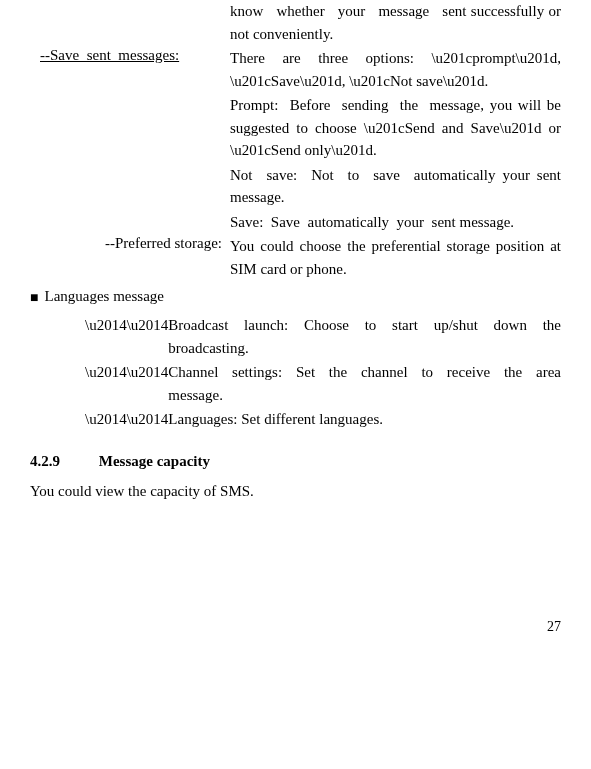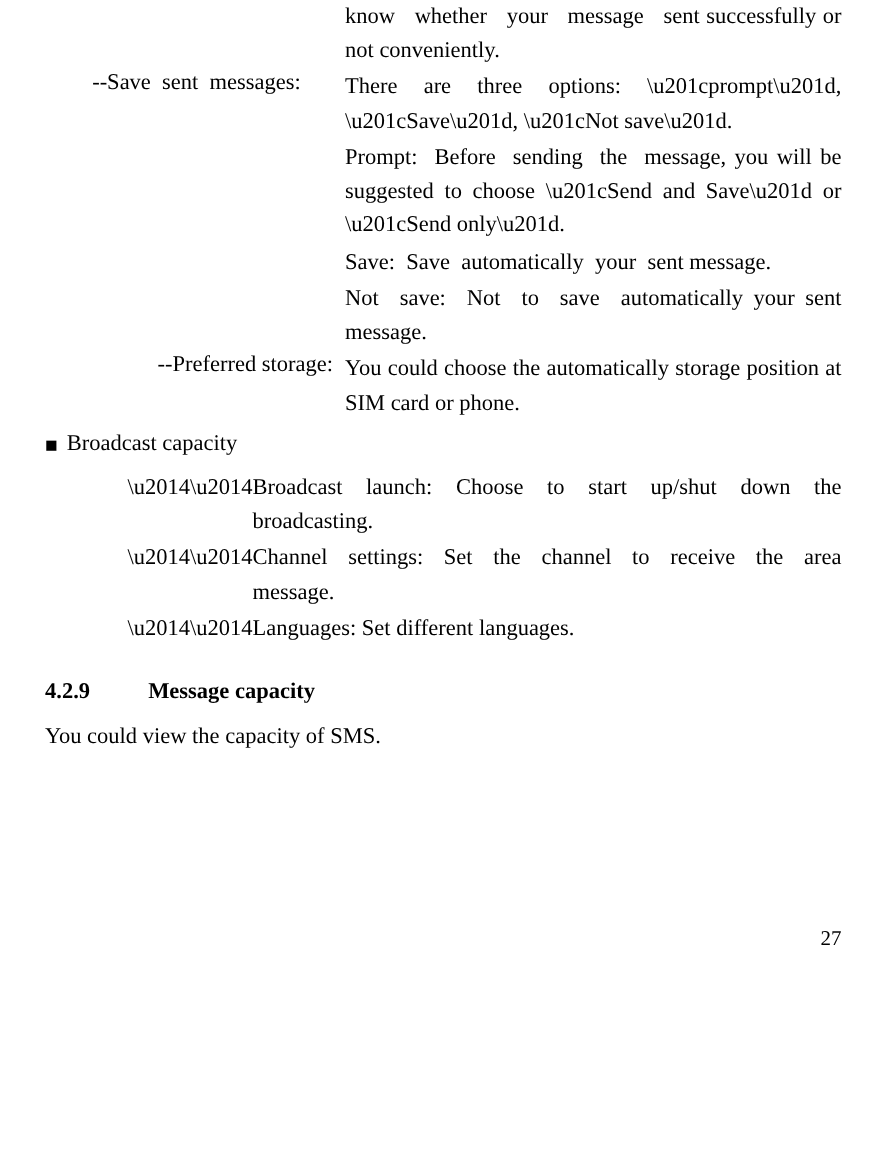--- a/index.html
+++ b/index.html
@@ -109,47 +109,47 @@
 
 <div class="page">
   <div class="content">
 
     <div class="block">
       <div class="indent-label">&nbsp;</div>
       <div class="text-content">know &nbsp; whether &nbsp; your &nbsp; message &nbsp; sent successfully or not conveniently.</div>
     </div>
 
     <div class="block">
-      <div class="indent-label" style="text-align:center; padding-left:10px;">--Save &nbsp;sent &nbsp;messages:</div>
+      <div class="indent-label" style="text-align:left; padding-left:10px;text-decoration:underline;">--Save &nbsp;sent &nbsp;messages:</div>
       <div class="text-content">There &nbsp;are &nbsp;three &nbsp;options: &nbsp;\u201cprompt\u201d, \u201cSave\u201d, \u201cNot save\u201d.</div>
     </div>
 
     <div class="block">
       <div class="indent-label">&nbsp;</div>
       <div class="text-content">Prompt: &nbsp;Before &nbsp;sending &nbsp;the &nbsp;message, you will be suggested to choose \u201cSend and Save\u201d or \u201cSend only\u201d.</div>
     </div>
 
     <div class="block">
       <div class="indent-label">&nbsp;</div>
+      <div class="text-content">Not &nbsp;save: &nbsp;Not &nbsp;to &nbsp;save &nbsp;automatically your sent message.</div>
+    </div>
+
+    <div class="block">
+      <div class="indent-label">&nbsp;</div>
       <div class="text-content">Save: &nbsp;Save &nbsp;automatically &nbsp;your &nbsp;sent message.</div>
     </div>
 
     <div class="block">
-      <div class="indent-label">&nbsp;</div>
-      <div class="text-content">Not &nbsp;save: &nbsp;Not &nbsp;to &nbsp;save &nbsp;automatically your sent message.</div>
-    </div>
-
-    <div class="block">
       <div class="indent-label" style="text-align:right; padding-left:10px;">--Preferred storage:</div>
-      <div class="text-content">You could choose the automatically storage position at SIM card or phone.</div>
+      <div class="text-content">You could choose the preferential storage position at SIM card or phone.</div>
     </div>
 
     <div class="bullet-item">
       <span class="bullet-square">■</span>
-      <span>Broadcast capacity</span>
+      <span>Languages message</span>
     </div>
 
     <div class="broadcast-dash-row" style="margin-left:40px;">
       <span class="broadcast-dash-label">&nbsp;&nbsp;&nbsp;&nbsp;\u2014\u2014</span>
       <span class="broadcast-dash-text">Broadcast &nbsp;launch: &nbsp;Choose &nbsp;to &nbsp;start &nbsp;up/shut &nbsp;down &nbsp;the broadcasting.</span>
     </div>
 
     <div class="broadcast-dash-row" style="margin-left:40px; margin-top:2px;">
       <span class="broadcast-dash-label">&nbsp;&nbsp;&nbsp;&nbsp;\u2014\u2014</span>
       <span class="broadcast-dash-text">Channel &nbsp;settings: &nbsp;Set &nbsp;the &nbsp;channel &nbsp;to &nbsp;receive &nbsp;the &nbsp;area message.</span>

